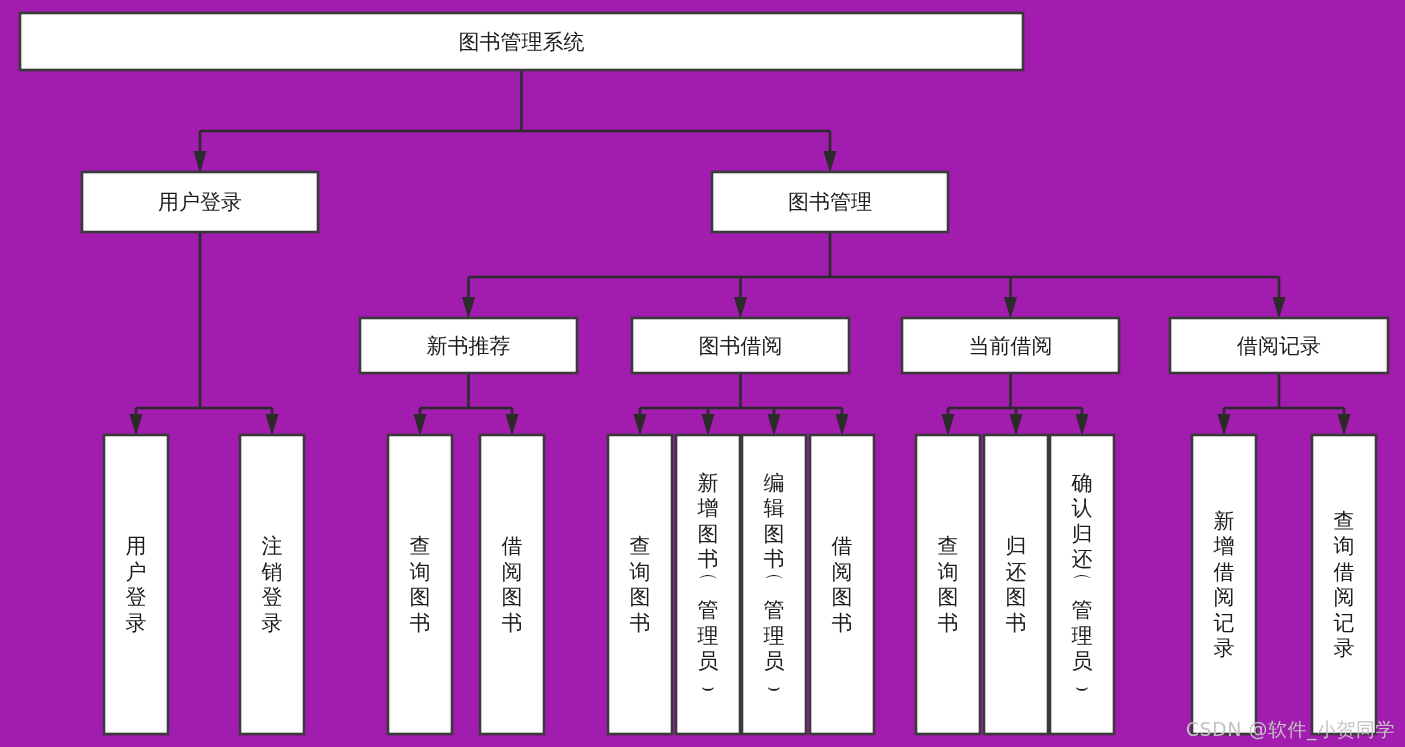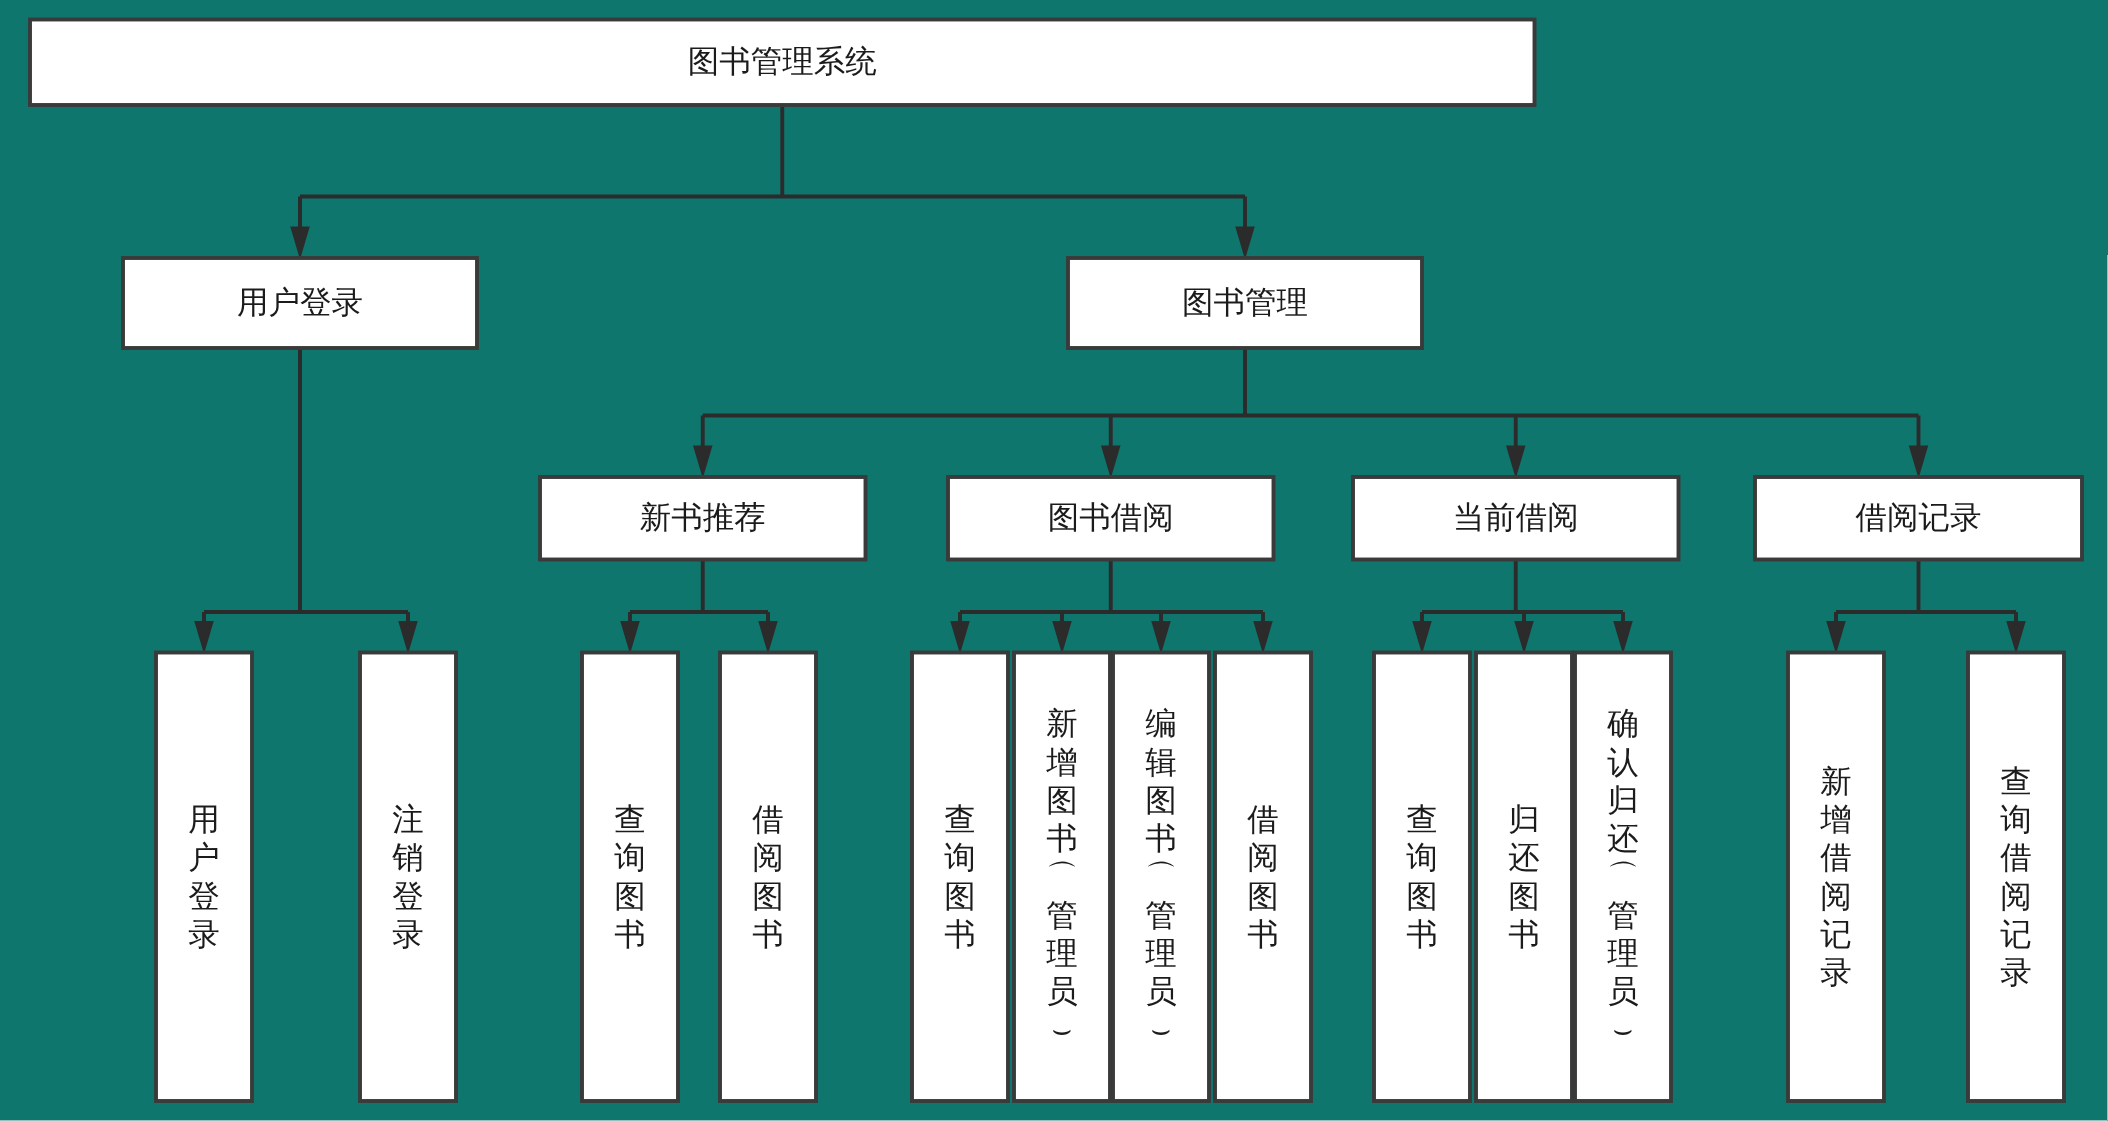--- a/index.html
+++ b/index.html
@@ -1,21 +1,21 @@
 <!DOCTYPE html>
 <html lang="zh"><head>
 <meta charset="utf-8">
 <title>图书管理系统功能结构图</title>
 <style>
   html,body{margin:0;padding:0;background:#ffffff;}
   body{
     font-family:"DejaVu Sans","Liberation Sans",sans-serif;
     width:1405px;height:747px;overflow:hidden;
   }
-  #diagram-root{position:relative;width:1405px;height:747px;background:#0f766e;}
+  #diagram-root{position:relative;width:1405px;height:747px;background:#a21caf;}
   svg#tree-svg{position:absolute;left:0;top:0;width:1405px;height:747px;display:block;}
   .node-box{fill:#ffffff;stroke:#3a3a3a;stroke-width:2.6;}
   .connector{stroke:#2b2b2b;stroke-width:2.6;fill:none;stroke-linecap:butt;}
   .arrow-head{fill:#2b2b2b;stroke:none;}
   .node-label-h{
     font-family:"DejaVu Sans","Liberation Sans",sans-serif;
     font-size:21px;fill:#1b1b1b;text-anchor:middle;dominant-baseline:middle;
   }
   .node-label-v{
     font-family:"DejaVu Sans","Liberation Sans",sans-serif;
@@ -164,13 +164,14 @@
           <rect x="1192" y="435" width="64" height="299" class="node-box"></rect>
           <text x="1224" y="527.89" class="node-label-v"><tspan x="1224" dy="0">新</tspan><tspan x="1224" dy="25.5">增</tspan><tspan x="1224" dy="25.5">借</tspan><tspan x="1224" dy="25.5">阅</tspan><tspan x="1224" dy="25.5">记</tspan><tspan x="1224" dy="25.5">录</tspan></text>
         </g>
         <g>
           <rect x="1312" y="435" width="64" height="299" class="node-box"></rect>
           <text x="1344" y="527.89" class="node-label-v"><tspan x="1344" dy="0">查</tspan><tspan x="1344" dy="25.5">询</tspan><tspan x="1344" dy="25.5">借</tspan><tspan x="1344" dy="25.5">阅</tspan><tspan x="1344" dy="25.5">记</tspan><tspan x="1344" dy="25.5">录</tspan></text>
         </g>
       </g>
   </svg>
 
+  <div class="watermark">CSDN @软件_小贺同学</div>
 </div>
 
 </body></html>

